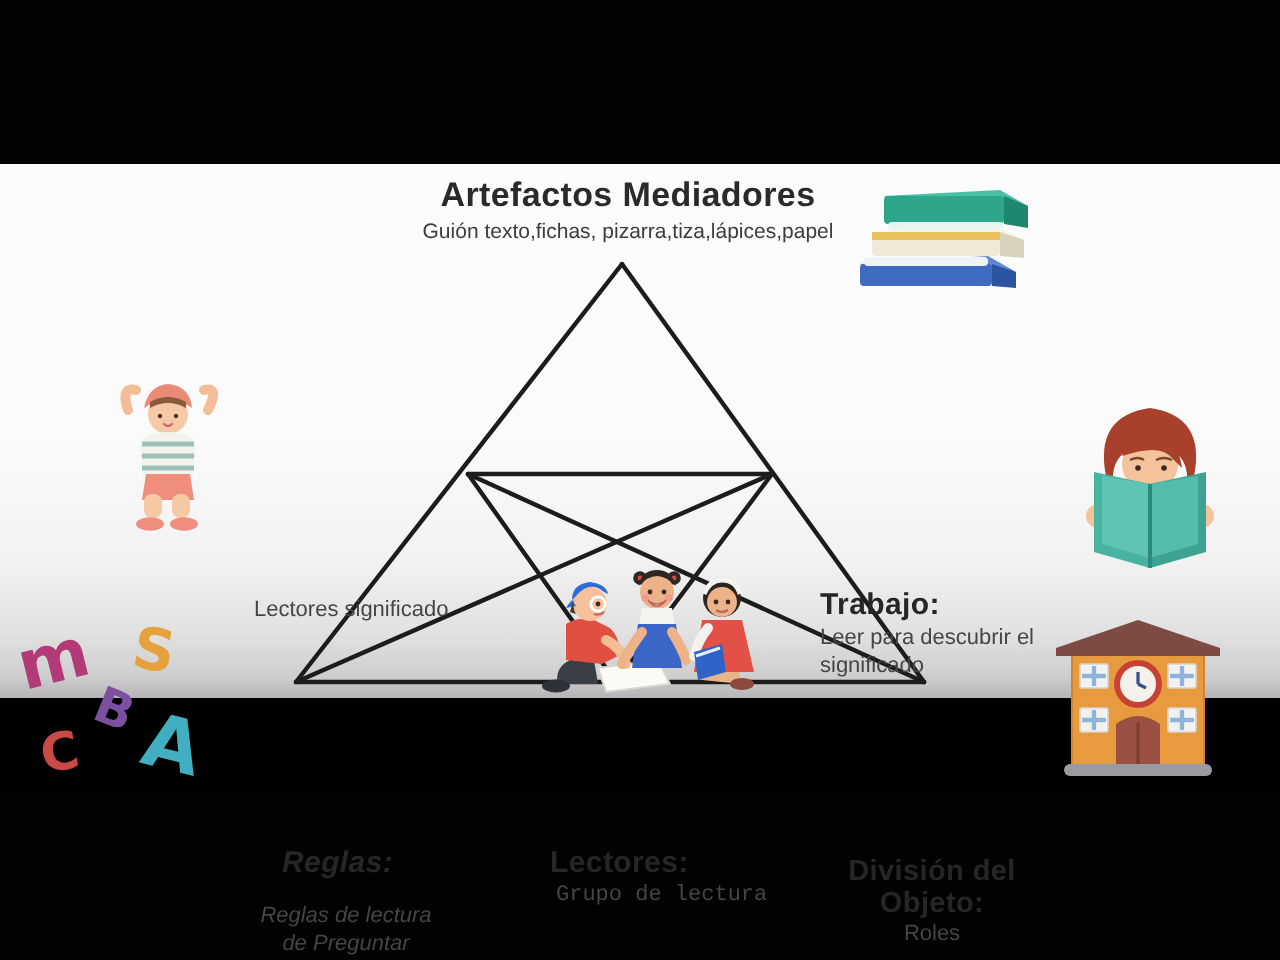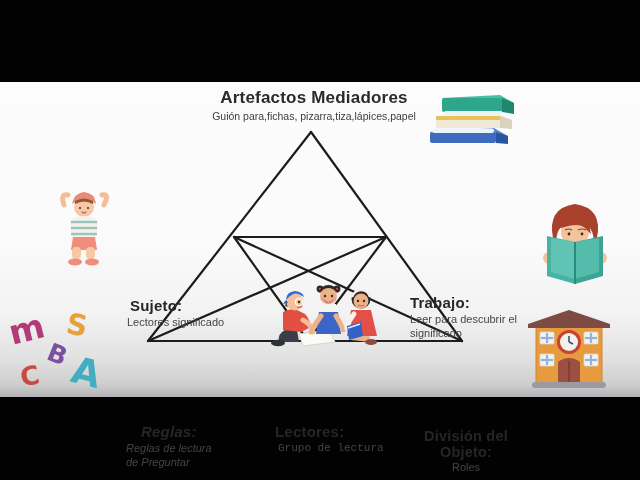--- a/index.html
+++ b/index.html
@@ -4,75 +4,74 @@
 <style>
   * { margin:0; padding:0; box-sizing:border-box; }
   html,body { width:640px; height:480px; background:#000; overflow:hidden; }
   body { position:relative; font-family:"Liberation Sans", sans-serif; }
 
   .letterbox { position:absolute; left:0; width:640px; background:#020202; }
   .letterbox.top { top:0; height:82px; }
   .letterbox.bottom { top:397px; height:83px; }
 
   .stage {
-    position:absolute; left:0; top:82px; width:640px; height:315px;
+    position:absolute; left:0; top:82px; width:640px; height:267px;
     background:linear-gradient(180deg,#fdfcfd 0%, #fcfbfc 50%, #f3f2f3 74%,
                #e2e1e2 88%, #cfcecf 96%, #b5b3b5 100%);
   }
 
   svg { position:absolute; overflow:visible; }
   .lines-svg { left:0; top:0; width:640px; height:480px; z-index:2; }
   .illus { z-index:3; }
   .label { position:absolute; z-index:4; color:#2d2d2d; }
   .label h3 { font-size:15px; font-weight:bold; letter-spacing:0.2px; color:#262626; }
   .label p  { font-size:11px; font-weight:normal; color:#454545; line-height:13.5px; }
   .title-block { position:absolute; z-index:4; left:168px; top:88px; width:292px; text-align:center; }
   .title-block h2 { font-size:17px; font-weight:bold; color:#2a2a2a; letter-spacing:0.2px; }
   .title-block p  { font-size:10.5px; color:#3c3c3c; margin-top:2px; }
 
   .lbl-sujeto    { left:130px; top:215px; }
   .lbl-sujeto p  { margin-top:2px; margin-left:-3px; }
   .lbl-objeto    { left:410px; top:212px; }
   .lbl-objeto p  { margin-top:2px; width:116px; }
   .lbl-reglas    { left:141px; top:341px;font-style:italic; }
-  .lbl-reglas p  { margin-top:2px; margin-left:-15px; width:94px; }
+  .lbl-reglas p  { margin-top:12px; margin-left:-15px; width:94px;text-align:center; }
   .lbl-comunidad   { left:275px; top:341px; }
   .lbl-comunidad p { margin-top:2px; margin-left:3px;font-family:Liberation Mono, monospace; }
   .lbl-division    { left:410px; top:346px; width:112px; text-align:center; }
   .lbl-division h3 { font-size:14.5px; }
   .lbl-division p  { margin-top:1px; }
 </style>
 </head>
 <body>
 
 <div class="letterbox top"></div>
 <div class="letterbox bottom"></div>
 
 <div class="stage">
 
   <div class="title-block" style="left:168px; top:6px;">
     <h2>Artefactos Mediadores</h2>
-    <p>Guión para,fichas, pizarra,tiza,lápices,papel</p>
+    <p>Guión texto,fichas, pizarra,tiza,lápices,papel</p>
   </div>
 
   <svg class="lines-svg" style="top:-82px;" viewBox="0 0 640 480">
     <g fill="none" stroke-width="2.2" stroke-linecap="round" stroke="#1c1c1c">
       <line x1="311" y1="132" x2="148" y2="341"></line>
       <line x1="311" y1="132" x2="462" y2="341"></line>
       <line x1="148" y1="341" x2="462" y2="341"></line>
       <line x1="234" y1="237" x2="386" y2="237"></line>
       <line x1="234" y1="237" x2="462" y2="341"></line>
       <line x1="386" y1="237" x2="148" y2="341"></line>
       <line x1="234" y1="237" x2="308" y2="341"></line>
       <line x1="386" y1="237" x2="308" y2="341"></line>
     </g>
   </svg>
 
   <div class="label lbl-sujeto">
-    <h3>Sujeto:</h3>
     <p>Lectores significado</p>
   </div>
 
   <div class="label lbl-objeto">
     <h3>Trabajo:</h3>
     <p>Leer para descubrir el significado</p>
   </div>
 
   <div class="label lbl-reglas">
     <h3>Reglas:</h3>

